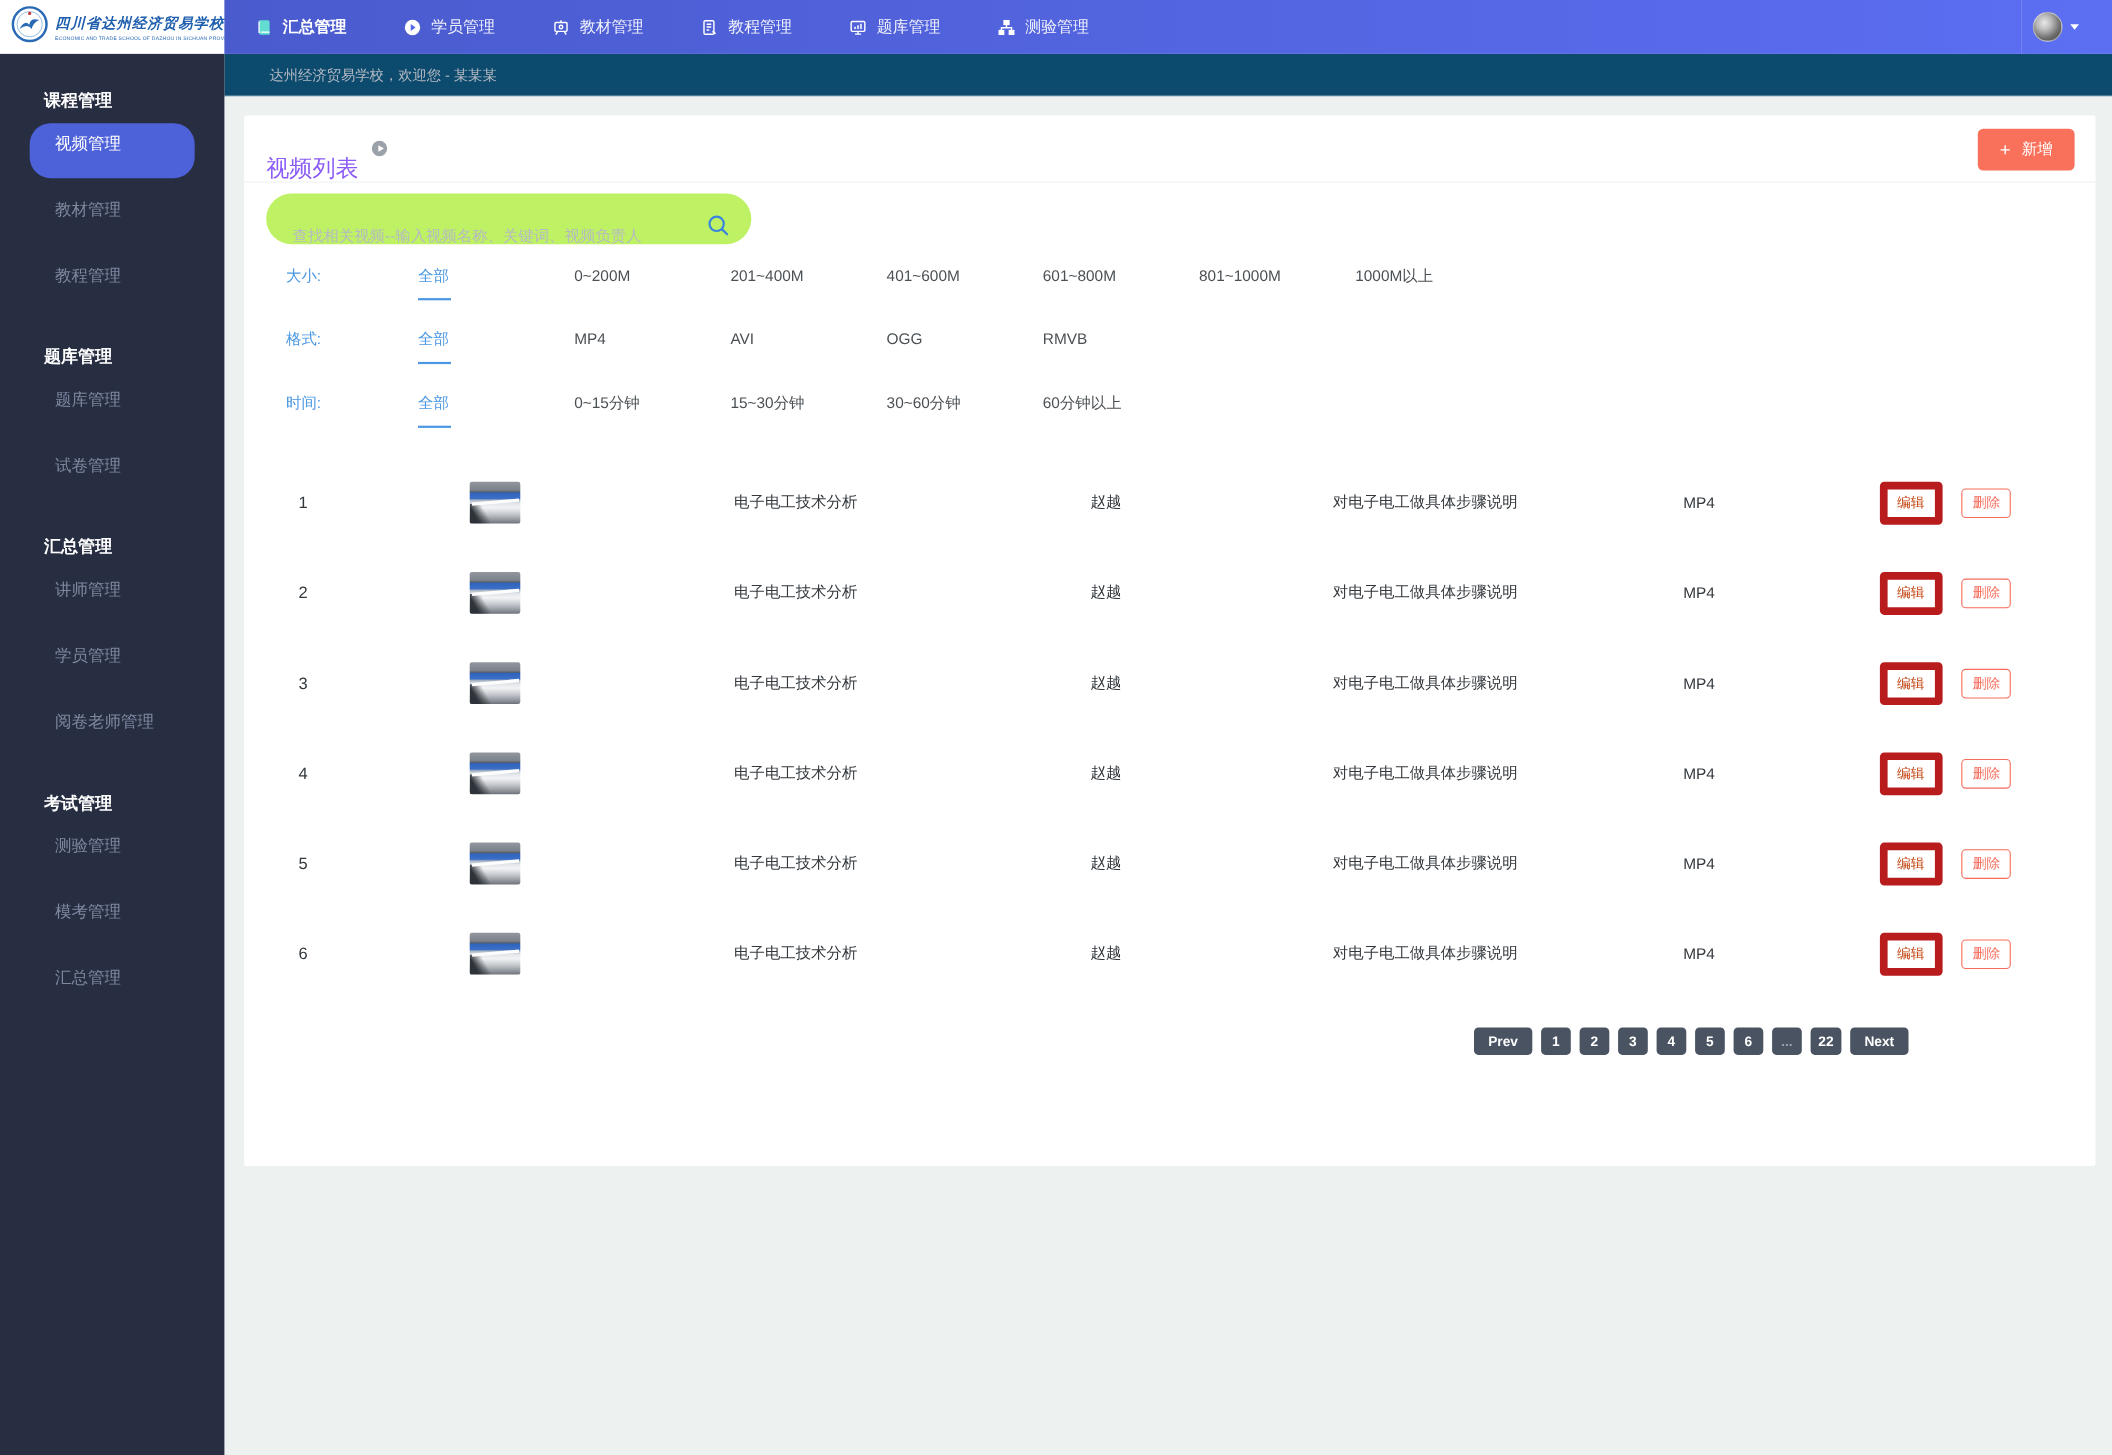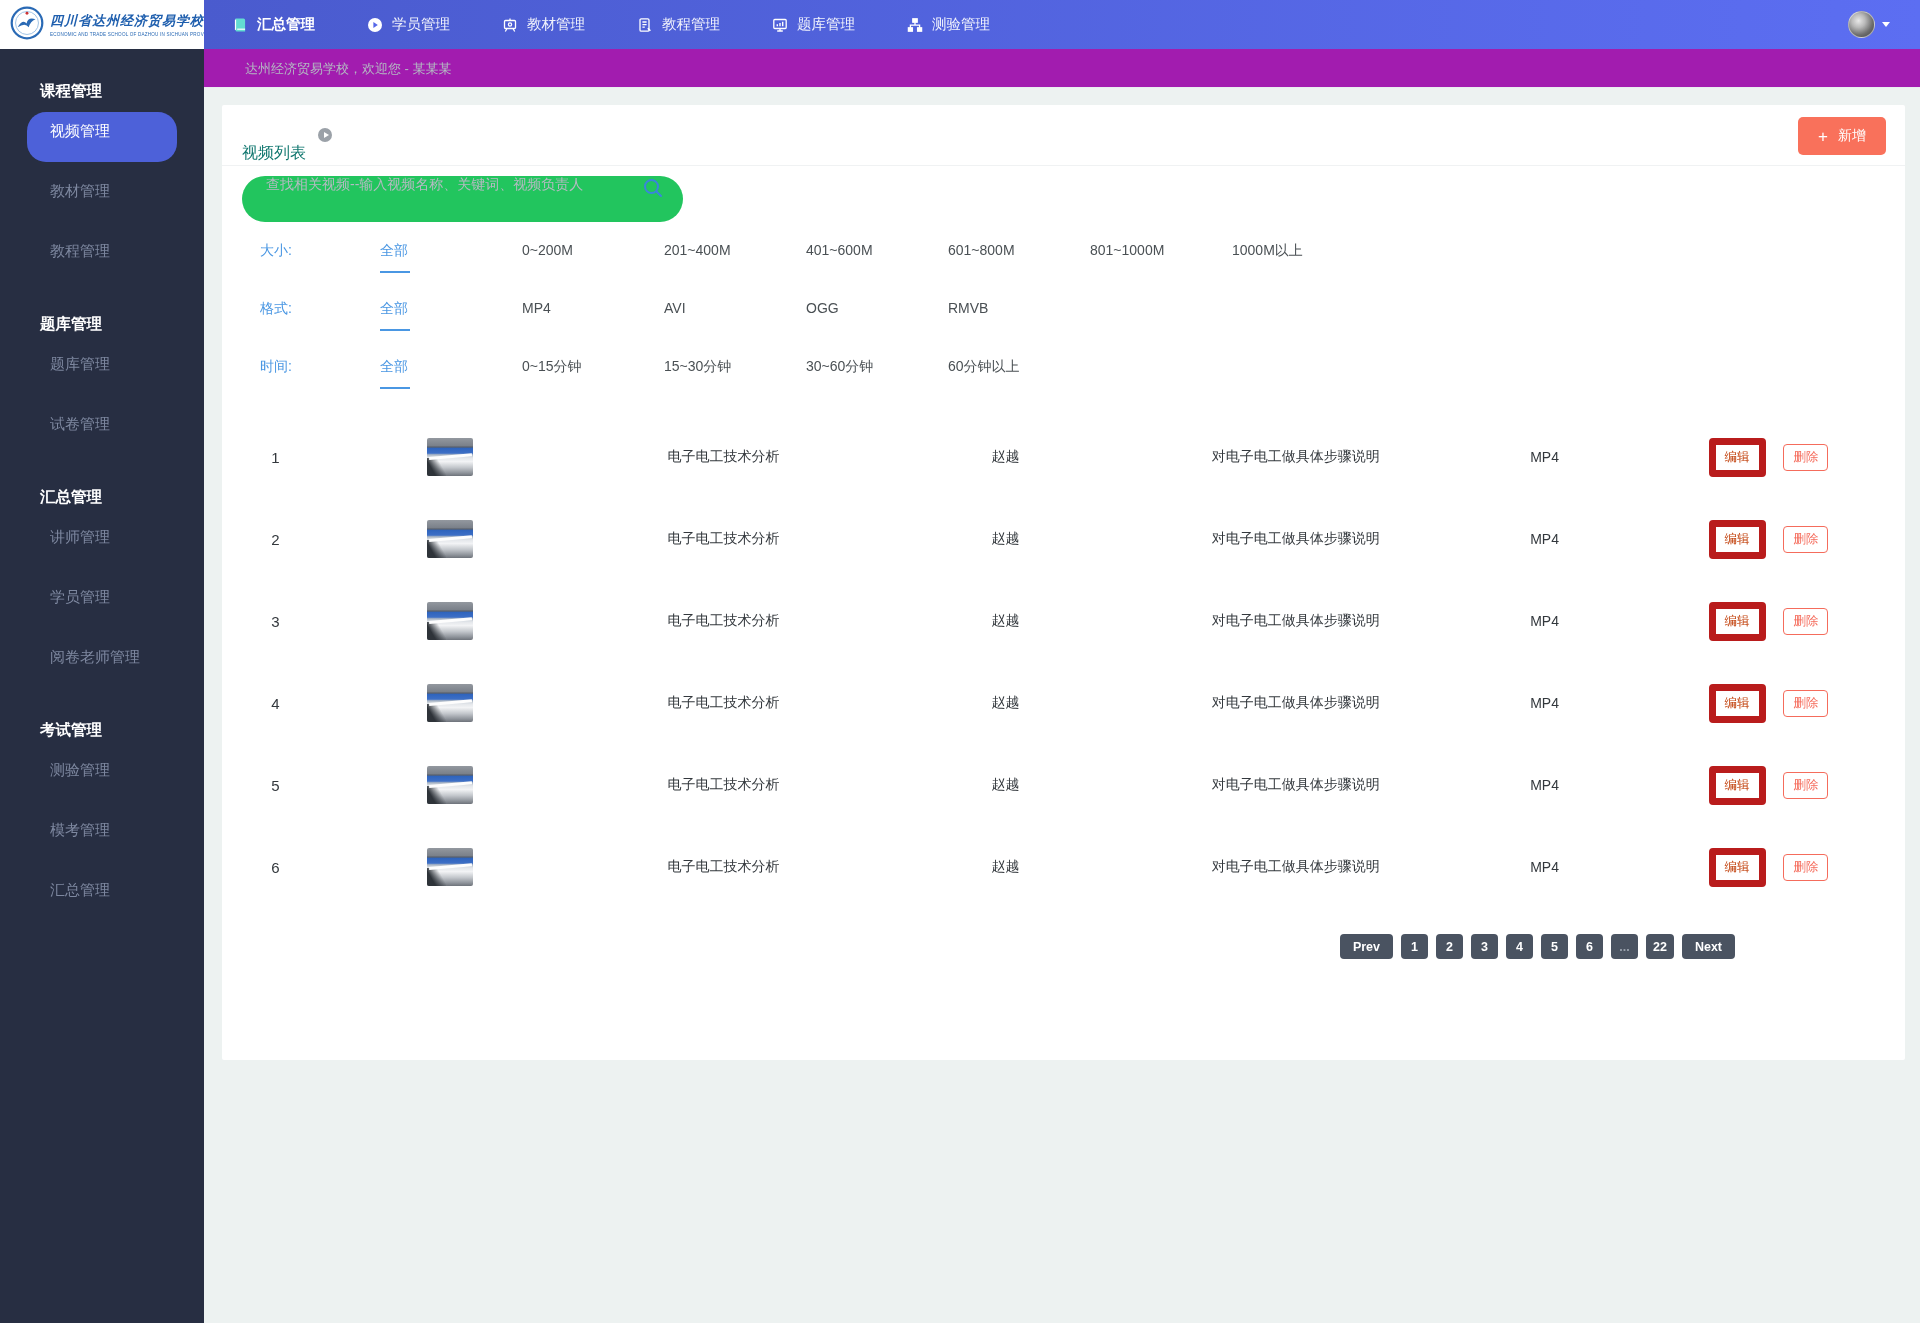--- a/index.html
+++ b/index.html
@@ -32,42 +32,42 @@
   .sidebar { position:absolute; left:0; top:49px; width:204px; height:1274px; background:#272e42; }
   .sb-section { margin-top:32px; }
   .sb-title { color:#fff; font-size:15.5px; font-weight:bold; padding-left:40px; margin-bottom:10px; }
   .sb-item { height:50px; line-height:38px; color:#7e88a0; font-size:15px; padding-left:50px;
     margin:10px 0; cursor:pointer; }
   .sb-item.active { background:#4d61d9; color:#fff; margin:10px 27px; padding-left:23px;
     border-radius:19px; }
 
   
   .main { margin-left:204px; }
-  .welcome-bar { background:#a21caf; height:39px; line-height:39px; padding-left:41px;
+  .welcome-bar { background:#0c4a6e; height:39px; line-height:39px; padding-left:41px;
     color:#b3b9c2; font-size:13px; border-bottom:1px solid #e9edf0; }
   .content { padding:17px 15px 0 18px; }
   .card { background:#fff; min-height:955px; border-radius:2px; }
 
   .card-head { position:relative; height:61px; border-bottom:1px solid #f0f2f3;
     display:flex; align-items:center; padding-left:20px; }
-  .page-title { font-size:16px; color:#0f766e;margin-top:36px; }
+  .page-title { font-size:21px; color:#8b5cf6;margin-top:36px; }
   .title-play { width:14px; height:14px; border-radius:50%; background:#9ba1a8; margin-left:12px;
     position:relative; }
   .title-play::after { content:''; position:absolute; left:5.5px; top:4px; width:0; height:0;
     border-left:5px solid #fff; border-top:3.5px solid transparent; border-bottom:3.5px solid transparent; }
   .add-btn { position:absolute; right:19px; top:12px; width:88px; height:38px; background:#f9715b;
     color:#fff; border:none; border-radius:5px; font-size:14px; cursor:pointer;
     display:flex; align-items:center; justify-content:center; gap:10px;
     font-family:inherit; }
   .add-plus { font-size:17px; line-height:1; }
 
   
   .search-row { margin:10px 0 0 20px; }
-  .search-pill { width:441px; height:46px; background:#22c55e; border-radius:23px;
-    display:flex; align-items:flex-start; padding:0 18px 0 24px; }
+  .search-pill { width:441px; height:46px; background:#bef264; border-radius:23px;
+    display:flex; align-items:flex-end; padding:0 18px 0 24px; }
   .search-pill input { flex:1; border:none; outline:none; background:transparent;
     font-size:14px; color:#555; font-family:inherit; }
   .search-pill input::placeholder { color:#b5bac2; }
 
   
   .filters { margin:20px 0 0 38px; }
   .f-row { display:flex; align-items:flex-start; height:40px; margin-bottom:18px; font-size:14px; }
   .f-label { width:120px; color:#4a97e3; flex:none; }
   .f-opt { width:142px; flex:none; color:#4a5054; cursor:pointer; }
   .f-opt:first-of-type { width:100px; }

